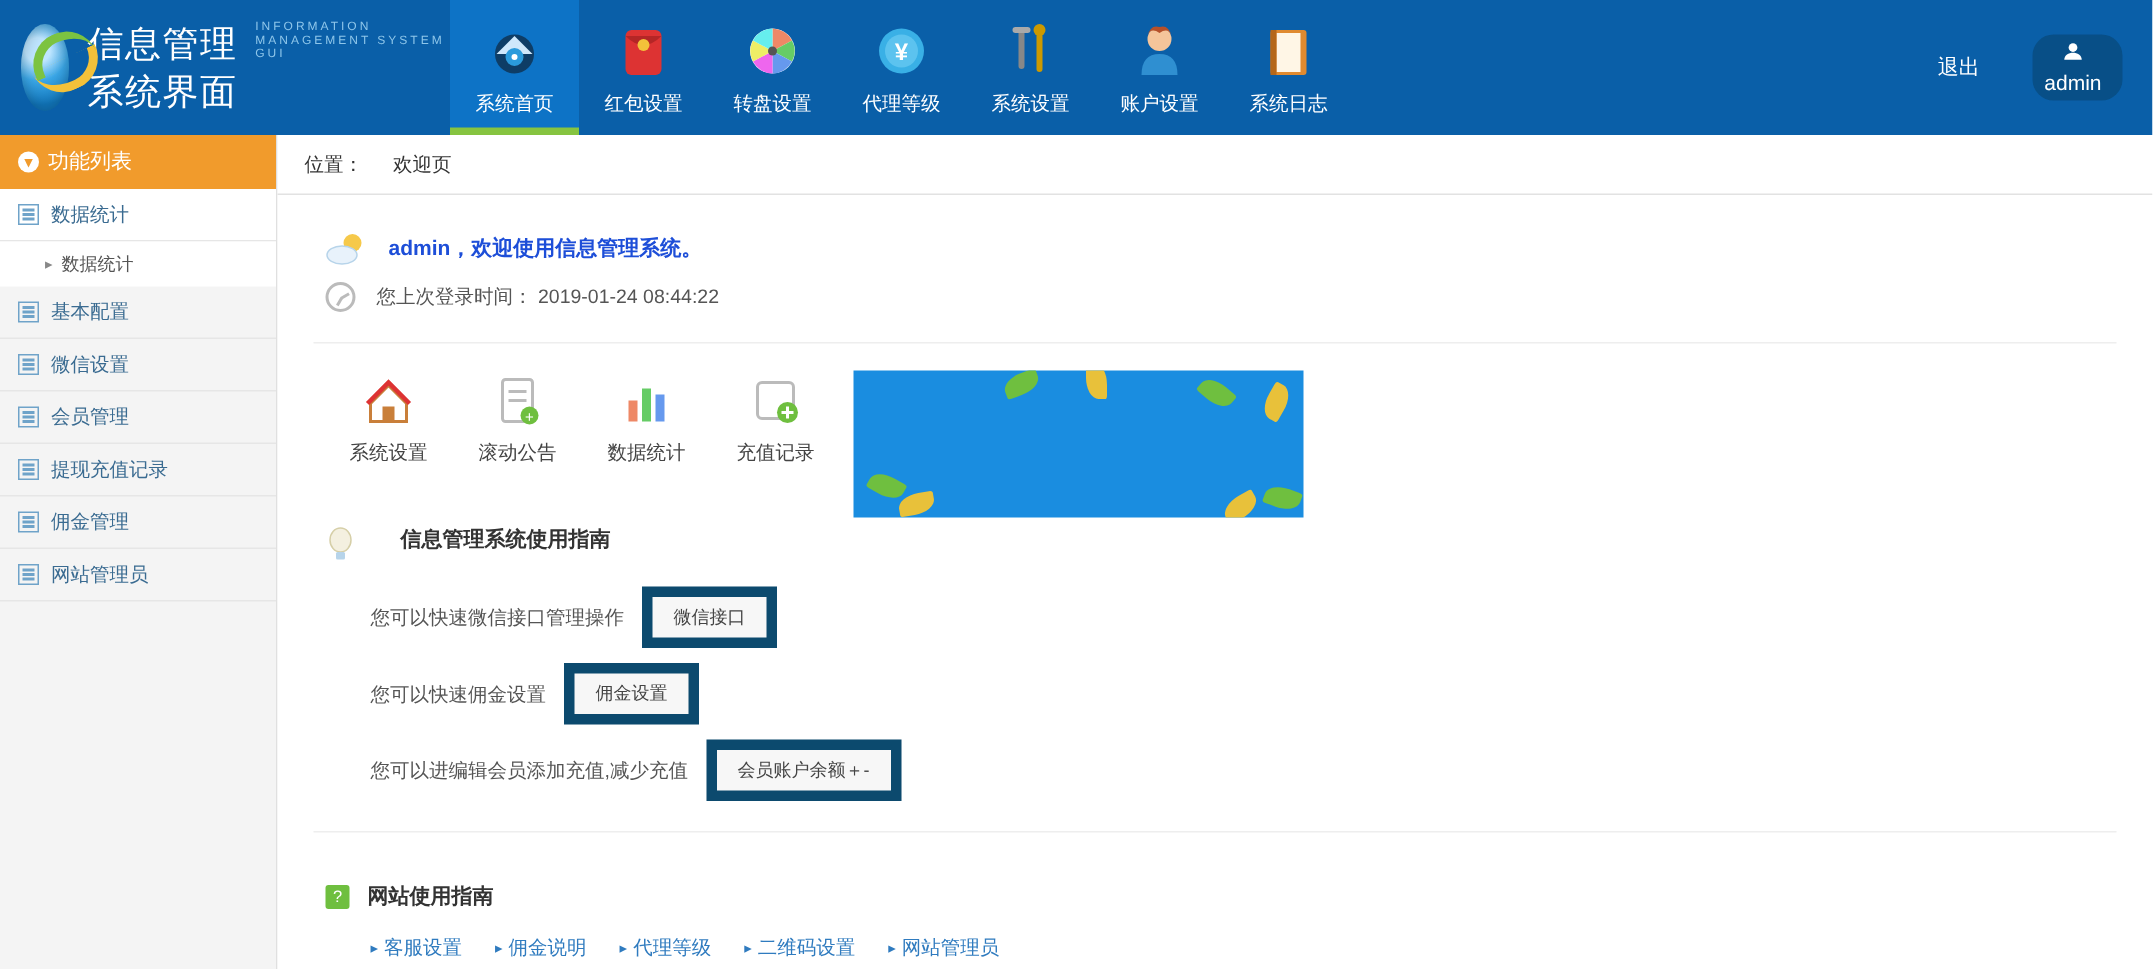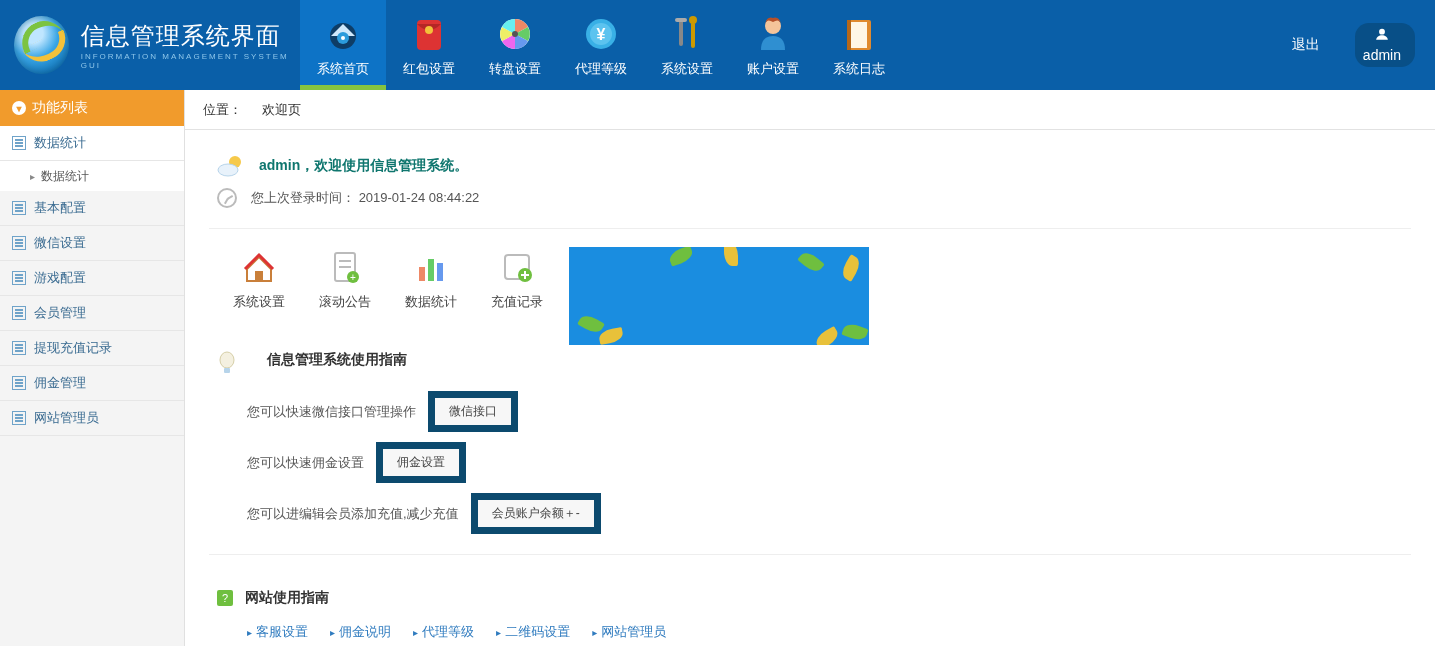--- a/index.html
+++ b/index.html
@@ -3,21 +3,21 @@
 <meta charset="utf-8">
 <style>
   *{box-sizing:border-box;margin:0;padding:0;}
   body{font-family:"Microsoft YaHei","PingFang SC",Arial,sans-serif;font-size:13px;color:#333;background:#fff;width:1435px;}
   
   .header{height:90px;background:linear-gradient(#0a5fa8,#0a5fa8 40%,#0a5fa8);position:relative;display:flex;align-items:stretch;}
   .brand{width:300px;display:flex;align-items:center;padding-left:14px;color:#fff;}
   .logo{width:58px;height:58px;border-radius:50%;background:radial-gradient(circle at 35% 30%,#bfe6ff 0 18%,#3aa6e6 45%,#1176bb 80%);position:relative;margin-right:12px;box-shadow:0 0 10px rgba(0,0,0,.25) inset;}
   .logo:before{content:"";position:absolute;left:10px;top:22px;width:40px;height:16px;border:6px solid #f3c13a;border-top:none;border-left:none;border-radius:0 0 40px 40px;transform:rotate(-25deg);}
   .logo:after{content:"";position:absolute;left:4px;top:6px;width:38px;height:18px;border:6px solid #7cc341;border-bottom:none;border-right:none;border-radius:40px 40px 0 0;transform:rotate(-25deg);}
-  .brand-text{display:flex;flex-direction:column;}
+  .brand-text{display:flex;flex-direction:row;}
   .brand-title{font-size:24px;font-weight:500;letter-spacing:1px;}
   .brand-sub{font-size:8px;letter-spacing:2px;color:#8ec6ea;text-transform:uppercase;}
   .top-nav{display:flex;height:90px;}
   .top-nav-item{width:86px;display:flex;flex-direction:column;align-items:center;justify-content:center;color:#fff;font-size:13px;cursor:pointer;position:relative;}
   .top-nav-item.active{background:#0d73c6;}
   .top-nav-item.active:after{content:"";position:absolute;left:0;right:0;bottom:0;height:5px;background:#86c440;}
   .tn-icon{width:44px;height:44px;margin-bottom:4px;display:flex;align-items:center;justify-content:center;}
   .header-right{margin-left:auto;display:flex;align-items:center;padding-right:20px;gap:35px;color:#fff;}
   .logout{font-size:14px;cursor:pointer;}
   .user-pill{background:#084f87;border-radius:14px;padding:4px 14px 4px 8px;display:flex;align-items:center;gap:6px;font-size:14px;flex-direction:column;}
@@ -32,21 +32,21 @@
   .menu-icon{width:14px;height:14px;border:1px solid #6fa3c9;display:flex;align-items:center;justify-content:center;}
   .menu-icon span{display:block;width:8px;height:2px;background:#6fa3c9;box-shadow:0 -3px 0 #6fa3c9,0 3px 0 #6fa3c9;}
   .submenu-item{height:30px;display:flex;align-items:center;padding-left:30px;gap:6px;font-size:12px;color:#555;background:#fff;cursor:pointer;}
   .submenu-item:before{content:"▸";font-size:10px;color:#888;}
   
   .main{flex:1;background:#fff;}
   .crumb{height:40px;border-bottom:1px solid #e2e2e2;display:flex;align-items:center;padding-left:18px;font-size:13px;color:#333;}
   .crumb-label{margin-right:20px;}
   .content{padding:24px 24px;}
   .welcome{display:flex;align-items:center;gap:14px;margin-bottom:10px;padding-left:8px;}
-  .welcome-text{font-size:14px;font-weight:600;color:#0f766e;}
+  .welcome-text{font-size:14px;font-weight:600;color:#1d4ed8;}
   .last-login{display:flex;align-items:center;gap:14px;padding-left:8px;color:#555;font-size:13px;}
   .clock{width:20px;height:20px;border:2px solid #bbb;border-radius:50%;position:relative;}
   .clock:before,.clock:after{content:"";position:absolute;background:#bbb;left:50%;top:50%;transform-origin:left top;}
   .clock:before{width:6px;height:2px;transform:rotate(-30deg);}
   .clock:after{width:2px;height:6px;transform:rotate(30deg);}
   .divider{border-top:1px solid #eee;margin:20px 0;}
   .shortcuts{display:flex;gap:34px;padding-left:24px;position:relative;align-items:flex-start;}
   .sc{display:flex;flex-direction:column;align-items:center;gap:8px;cursor:pointer;font-size:13px;color:#444;width:52px;}
   .sc-icon{width:36px;height:36px;display:flex;align-items:center;justify-content:center;}
   .banner{position:absolute;left:360px;top:-2px;width:300px;height:98px;background:#1a8de0;overflow:hidden;}
@@ -192,26 +192,20 @@
         <div class="menu-item">
           <span class="menu-icon">
             <span></span>
           </span>
           <span>微信设置</span>
         </div>
         <div class="menu-item">
           <span class="menu-icon">
             <span></span>
           </span>
-          <span>游戏配置</span>
-        </div>
-        <div class="menu-item">
-          <span class="menu-icon">
-            <span></span>
-          </span>
           <span>会员管理</span>
         </div>
         <div class="menu-item">
           <span class="menu-icon">
             <span></span>
           </span>
           <span>提现充值记录</span>
         </div>
         <div class="menu-item">
           <span class="menu-icon">

